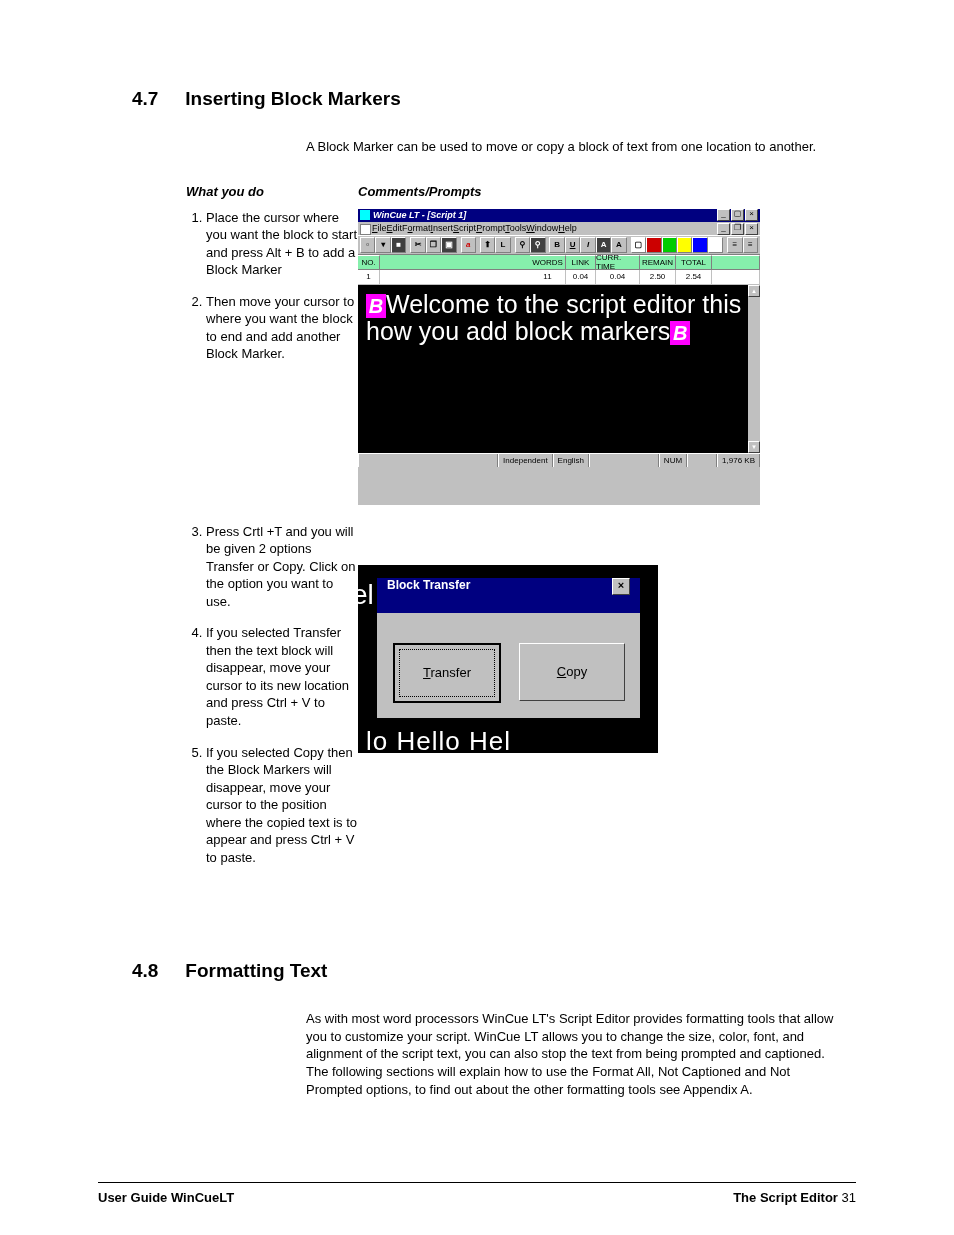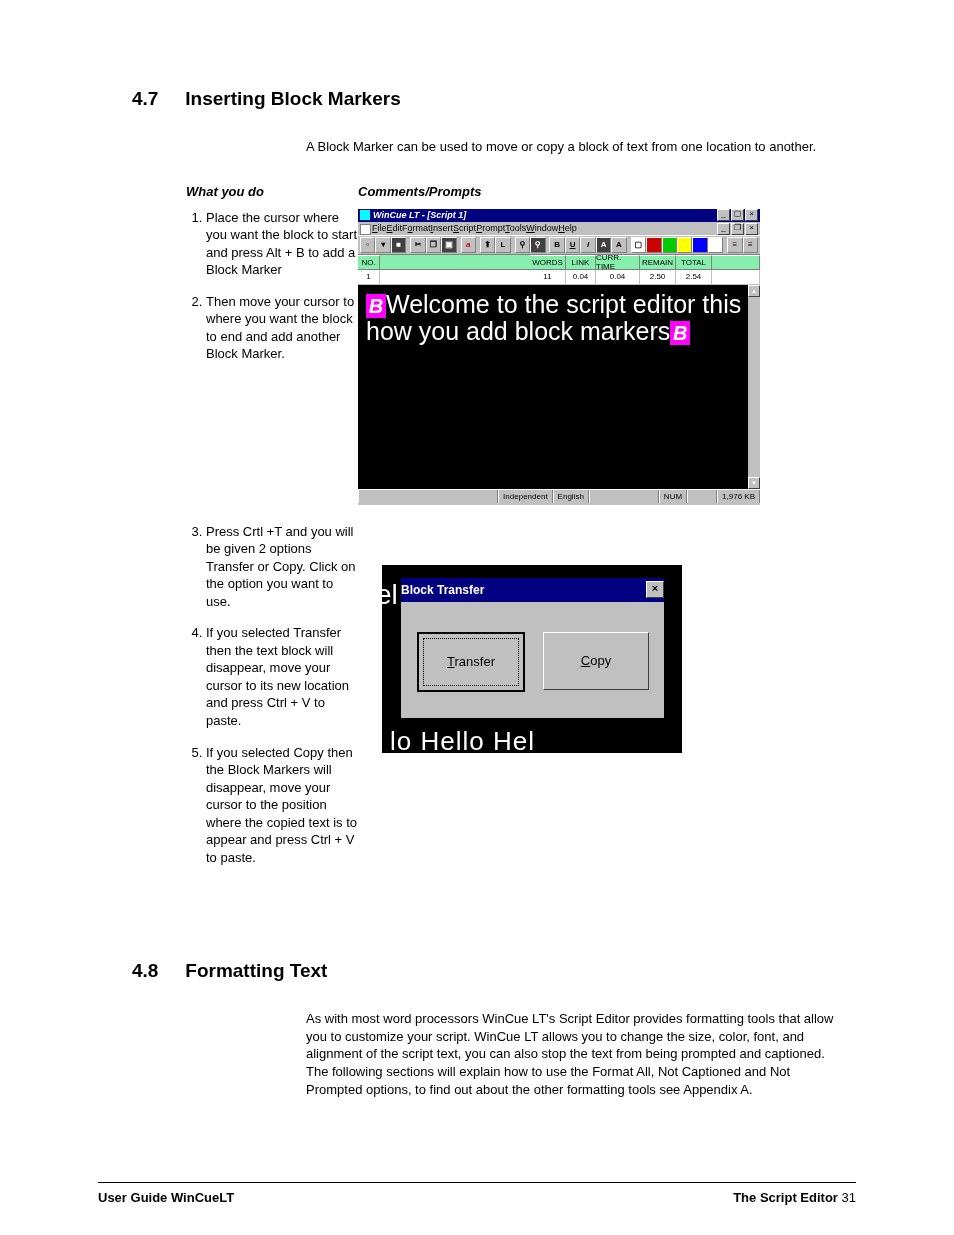--- a/index.html
+++ b/index.html
@@ -108,21 +108,21 @@
   .col-title { width: 150px; justify-content: flex-start !important; padding-left: 4px; margin-top: 48px; }
   .col-words { width: 36px; }
   .col-link { width: 30px; }
   .col-curr { width: 44px; }
   .col-remain { width: 36px; }
   .col-total { width: 36px; }
   .col-rest { flex: 1; }
 
   .editor {
     background: #000; color: #fff; position: relative;
-    height: 204px; padding: 6px 8px; box-sizing: border-box;
+    height: 168px; padding: 6px 8px; box-sizing: border-box;
     font-family: Arial, sans-serif; font-size: 25px; line-height: 1.1;
   }
   .editor .scrollbar {
     position: absolute; right: 0; top: 0; width: 12px; height: 100%;
     background: #c0c0c0;
   }
   .editor .scrollbar .sbtn {
     width: 12px; height: 12px; background: #c0c0c0;
     border: 1px solid; border-color: #fff #404040 #404040 #fff;
     box-sizing: border-box; font-size: 7px; text-align: center; line-height: 9px;
@@ -162,22 +162,22 @@
   .bt-bgtext-bottom {
     position: absolute; left: 8px; bottom: -4px; font-size: 26px; letter-spacing: 1px;
   }
   .bt-dialog {
     position: absolute; left: 18px; top: 12px;
     width: 263px; height: 140px;
     background: #c0c0c0; border: 1px solid #000;
     font-family: "MS Sans Serif", Tahoma, sans-serif;
   }
   .bt-title {
-    height: 24px; background: #000080; color: #fff;
-    display: flex; align-items: center; padding: 0 0;
+    height: 35px; background: #000080; color: #fff;
+    display: flex; padding: 0 10px;
     font-weight: bold; font-size: 12px;
   }
   .bt-title .t { flex: 1; }
   .bt-close {
     width: 16px; height: 15px; background: #c0c0c0;
     border: 1px solid; border-color: #fff #404040 #404040 #fff;
     color: #000; font-size: 11px; font-weight: bold;
     text-align: center; line-height: 13px;
   }
   .bt-body { position: relative; height: 118px; }
@@ -337,21 +337,21 @@
   </div>
 
   <div class="cols" style="margin-top:18px;">
     <div class="col-left">
       <ol class="steps" start="3">
         <li>Press Crtl +T and you will be given 2 options Transfer or Copy. Click on the option you want to use.</li>
         <li>If you selected Transfer then the text block will disappear, move your cursor to its new location and press Ctrl + V to paste.</li>
         <li>If you selected Copy then the Block Markers will disappear, move your cursor to the position where the copied text is to appear and press Ctrl + V to paste.</li>
       </ol>
     </div>
-    <div class="col-right" style="padding-top:42px;margin-left:24px;">
+    <div class="col-right" style="padding-top:42px;">
       <div class="bt-wrap">
         <div class="bt-bgtext-left">el</div>
         <div class="bt-bgtext-right">l</div>
         <div class="bt-bgtext-bottom">lo Hello Hel</div>
         <div class="bt-dialog">
           <div class="bt-title">
             <div class="t">Block Transfer</div>
             <div class="bt-close">×</div>
           </div>
           <div class="bt-body">

